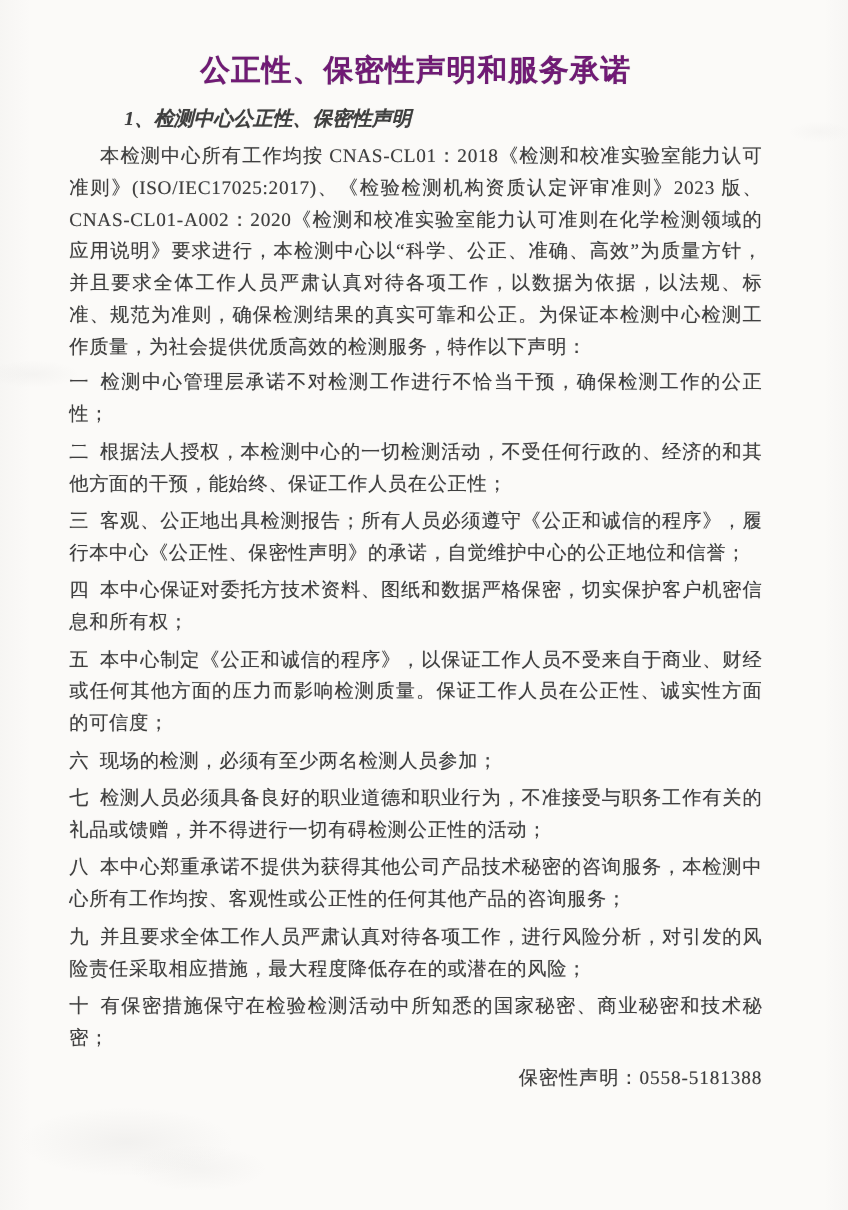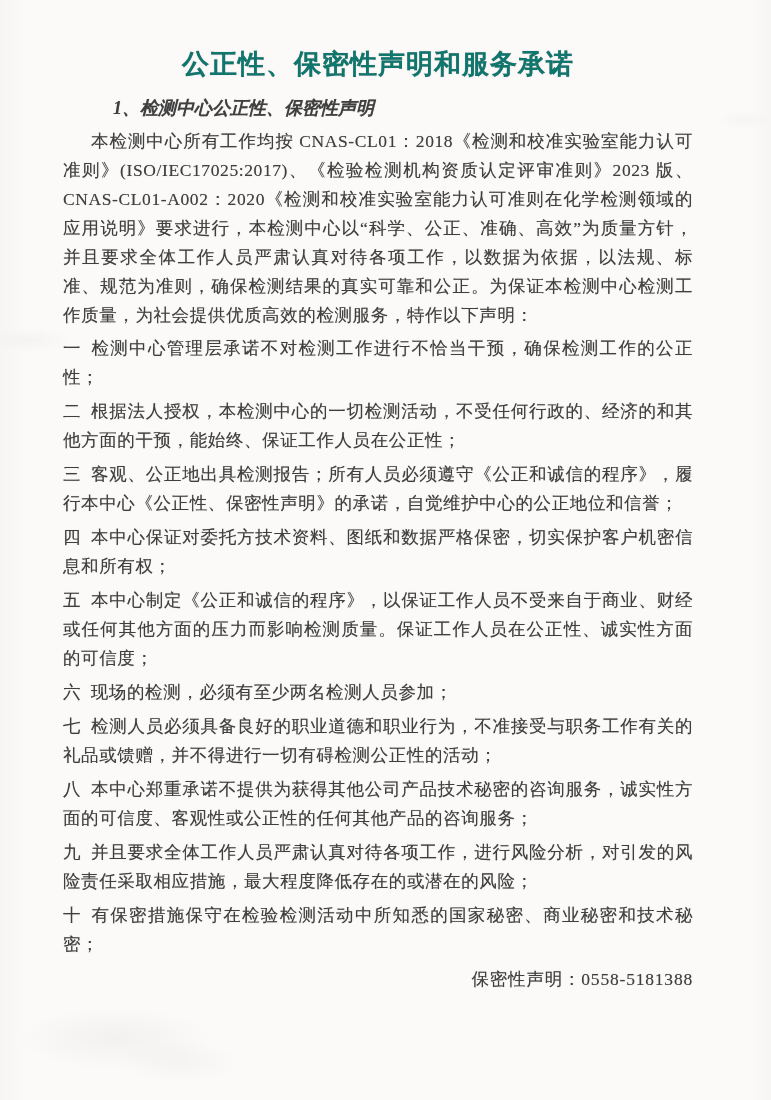--- a/index.html
+++ b/index.html
@@ -36,21 +36,21 @@
     width: 100%;
     box-sizing: border-box;
     padding: 46px 78px 0 63px;
   }
   .title {
     font-size: 27px;
     font-weight: 700;
     text-align: center;
     letter-spacing: 1px;
     margin: 0 0 12px 0;
-    color: #0f766e;
+    color: #701a75;
     text-shadow: 0 0 0.8px rgba(70,70,70,0.55);
   }
   .heading {
     font-size: 18px;
     font-weight: 700;
     line-height: 29px;
     margin: 0 0 4px 50px;
     text-shadow: 0 0 0.7px rgba(70,70,70,0.5);
     font-style: italic;
   }
@@ -96,21 +96,21 @@
   <p class="body-text item"><span class="num">三</span><span>客观、公正地出具检测报告；所有人员必须遵守《公正和诚信的程序》，履行本中心《公正性、保密性声明》的承诺，自觉维护中心的公正地位和信誉；</span></p>
 
   <p class="body-text item"><span class="num">四</span><span>本中心保证对委托方技术资料、图纸和数据严格保密，切实保护客户机密信息和所有权；</span></p>
 
   <p class="body-text item"><span class="num">五</span><span>本中心制定《公正和诚信的程序》，以保证工作人员不受来自于商业、财经或任何其他方面的压力而影响检测质量。保证工作人员在公正性、诚实性方面的可信度；</span></p>
 
   <p class="body-text item"><span class="num">六</span><span>现场的检测，必须有至少两名检测人员参加；</span></p>
 
   <p class="body-text item"><span class="num">七</span><span>检测人员必须具备良好的职业道德和职业行为，不准接受与职务工作有关的礼品或馈赠，并不得进行一切有碍检测公正性的活动；</span></p>
 
-  <p class="body-text item"><span class="num">八</span><span>本中心郑重承诺不提供为获得其他公司产品技术秘密的咨询服务，诚实性方面的可信度、客观性或公正性的任何其他产品的咨询服务；</span></p>
+  <p class="body-text item"><span class="num">八</span><span>本中心郑重承诺不提供为获得其他公司产品技术秘密的咨询服务，本检测中心所有工作均按、客观性或公正性的任何其他产品的咨询服务；</span></p>
 
   <p class="body-text item"><span class="num">九</span><span>并且要求全体工作人员严肃认真对待各项工作，进行风险分析，对引发的风险责任采取相应措施，最大程度降低存在的或潜在的风险；</span></p>
 
   <p class="body-text item"><span class="num">十</span><span>有保密措施保守在检验检测活动中所知悉的国家秘密、商业秘密和技术秘密；</span></p>
 
 
   <p class="body-text phone-line"><span>保密性声明：</span><span>0558-5181388</span></p>
 
 </div>
 

